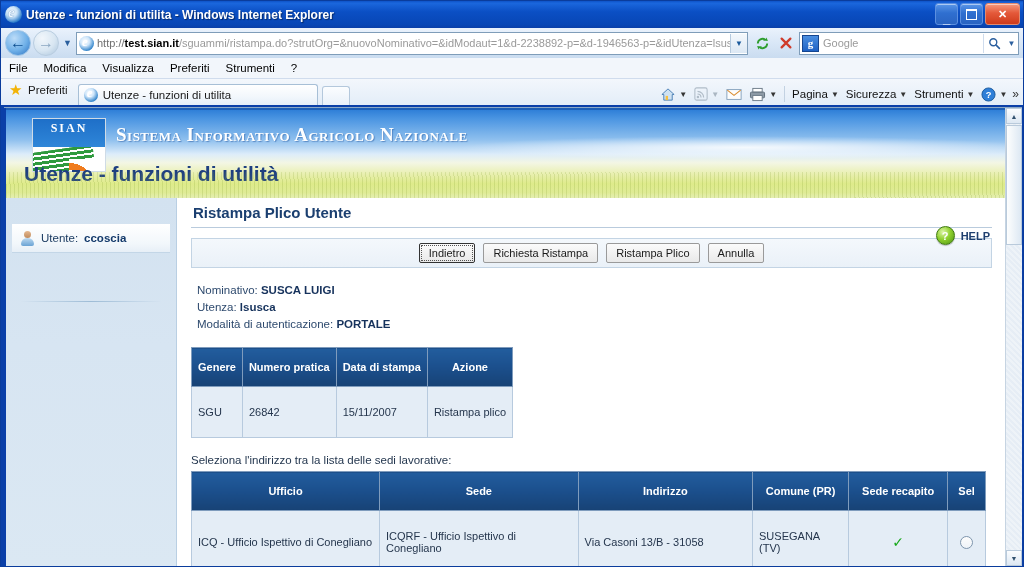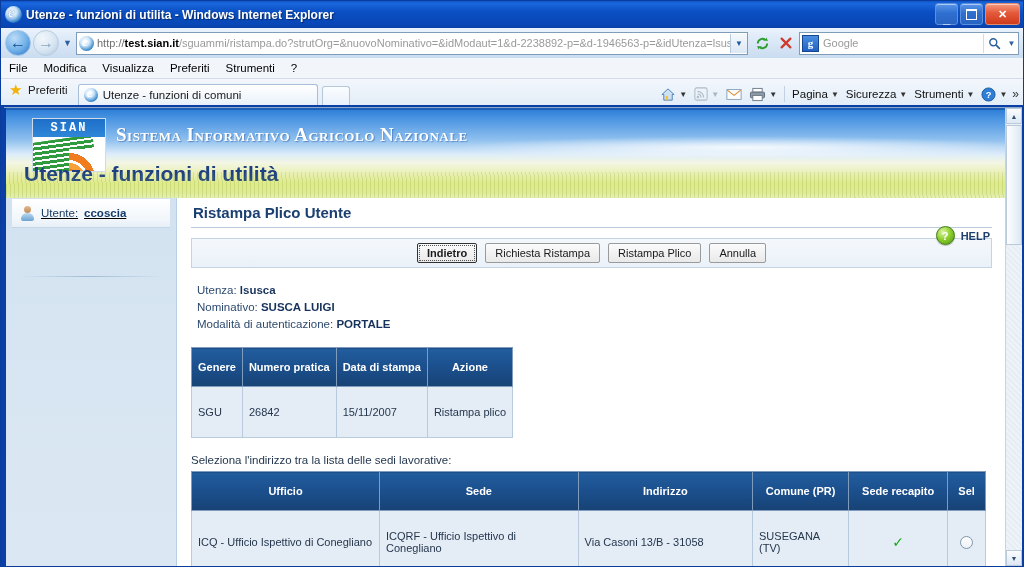--- a/index.html
+++ b/index.html
@@ -283,25 +283,25 @@
       linear-gradient(to bottom, rgba(220,235,130,0) 0%, rgba(190,215,90,0.30) 100%);
   }
   .sian-logo {
     position: absolute; left: 26px; top: 8px;
     width: 72px; height: 52px;
     background: #fff;
     border: 1px solid #cfdbe6;
     overflow: hidden;
   }
   .sian-logo .sl-top {
-    height: 18px;
+    height: 28px;
     background: linear-gradient(to bottom,#1e6fc8,#2f86d8);
     color: #fff; font-size: 12px; font-weight: bold;
     letter-spacing: 2px; text-align: center; line-height: 18px;
-    font-family: Liberation Mono, monospace;
+    font-family: Liberation Serif, serif;
   }
   .sian-logo .sl-bot {
     position: relative; height: 34px; background: #fff; overflow: hidden;
   }
   .sl-green {
     position:absolute; left:-8px; top:2px; width: 70px; height: 34px;
     background:
       repeating-linear-gradient(to bottom, #2f9a3e 0 3px, #ffffff 3px 5px);
     transform: rotate(-8deg);
   }
@@ -325,22 +325,21 @@
     color: #1e3f80;
     white-space: nowrap;
   }
 
   
   .body-area { display: flex; width: 1000px; height: 368px; }
   .sidebar {
     width: 170px; flex: none;
     background: linear-gradient(to bottom,#d3e2f0 0%, #d7e5f2 40%, #dbe8f3 100%);
     border-right: 1px solid #b9cfe3;
-    padding-top: 1px;
-    text-decoration: underline;
+    padding-top: 26px;
   }
   .user-box {
     margin: 0 6px; height: 28px;
     background: linear-gradient(to bottom,#ffffff 0%, #f2f7fb 70%, #e7eff7 100%);
     border-bottom: 1px solid #c3d6e7;
     display: flex; align-items: center; gap: 6px;
     padding-left: 8px;
     font-size: 11.5px; color: #17375e;
   }
   .user-box b { color: #143a6b; }
@@ -407,21 +406,21 @@
   }
   .btn {
     background: linear-gradient(to bottom,#fbfbfb,#e9e9e9);
     border: 1px solid #9a9a9a;
     border-radius: 2px;
     font-size: 11px; color: #1a1a1a;
     padding: 2px 9px;
     line-height: 14px;
   }
   .btn.focused {
-    border: 1px solid #333; outline: 1px dotted #555; outline-offset: -3px; font-weight: bold;
+    border: 1px solid #333; outline: 1px dotted #555; outline-offset: -3px;
   }
 
   .info-block {
     font-size: 11.5px; color: #2e4a6e; line-height: 17px;
     margin-bottom: 14px; padding-left: 6px;
   }
   .info-block b { color: #16325c; }
 
   table.grid { border-collapse: collapse; font-size: 11px; }
   table.grid th {
@@ -538,21 +537,21 @@
     </div>
 
     <div class="favbar">
       <div class="fav-btn">
         <span class="star">★</span>
         <span>Preferiti</span>
       </div>
       <div class="tabstrip">
         <div class="ie-tab">
           <span class="tab-fav"></span>
-          <span>Utenze - funzioni di comuni</span>
+          <span>Utenze - funzioni di utilita</span>
         </div>
         <div class="new-tab"></div>
       </div>
 
       <div class="cmdbar-right">
         <span class="cmd-item">
           <svg width="16" height="15" viewBox="0 0 17 16">
             <path d="M8.5 2 L15 8 H13 V14 H4 V8 H2 Z" fill="#cfe2f2" stroke="#4a7fb5" stroke-width="1"></path>
             <rect x="6" y="9.5" width="2.5" height="4.5" fill="#f7c040"></rect>
           </svg>
@@ -648,26 +647,26 @@
 
           <div class="btn-panel">
             <div class="btn focused">Indietro</div>
             <div class="btn">Richiesta Ristampa</div>
             <div class="btn">Ristampa Plico</div>
             <div class="btn">Annulla</div>
           </div>
 
           <div class="info-block">
             <div>
+              <span>Nominativo:</span>
+              <b>SUSCA LUIGI</b>
+            </div>
+            <div>
               <span>Utenza:</span>
               <b>lsusca</b>
-            </div>
-            <div>
-              <span>Nominativo:</span>
-              <b>SUSCA LUIGI</b>
             </div>
             <div>
               <span>Modalità di autenticazione:</span>
               <b>PORTALE</b>
             </div>
           </div>
 
           <table class="grid t1">
             <thead>
               <tr>

